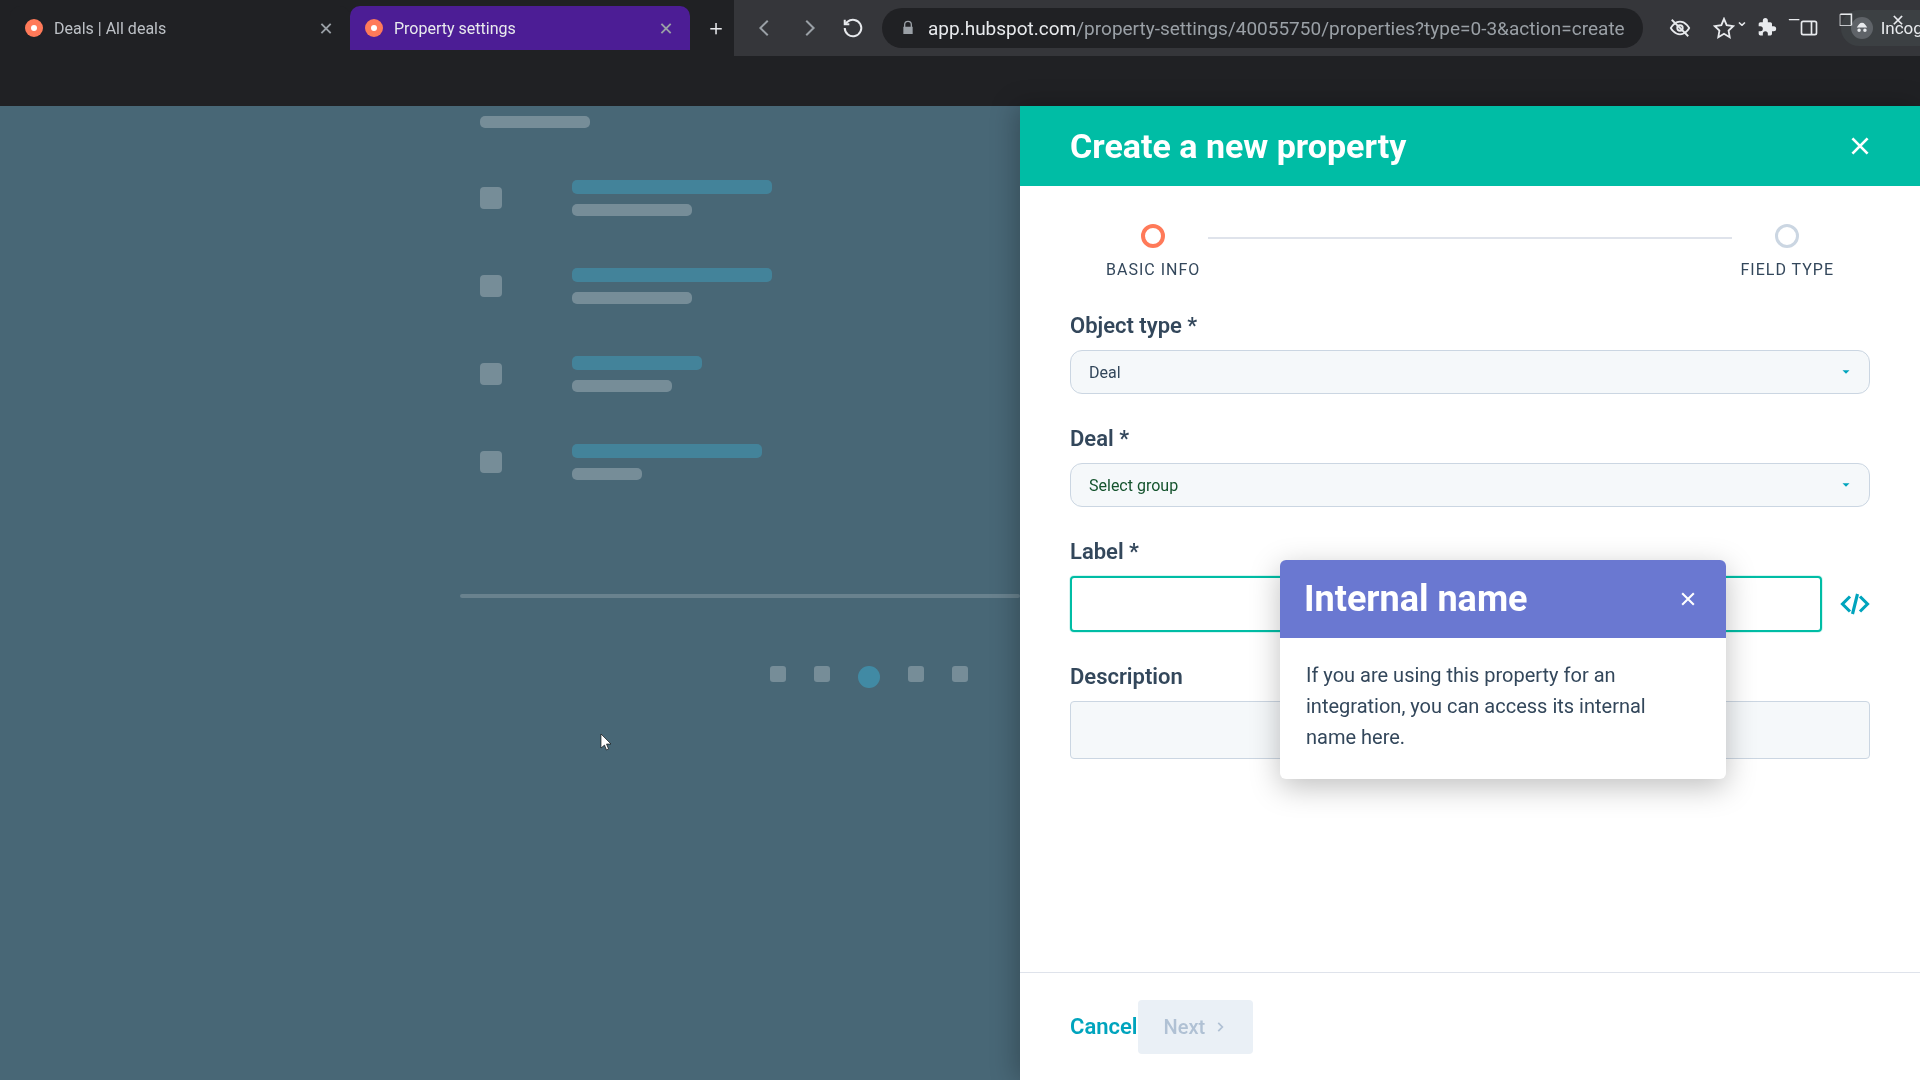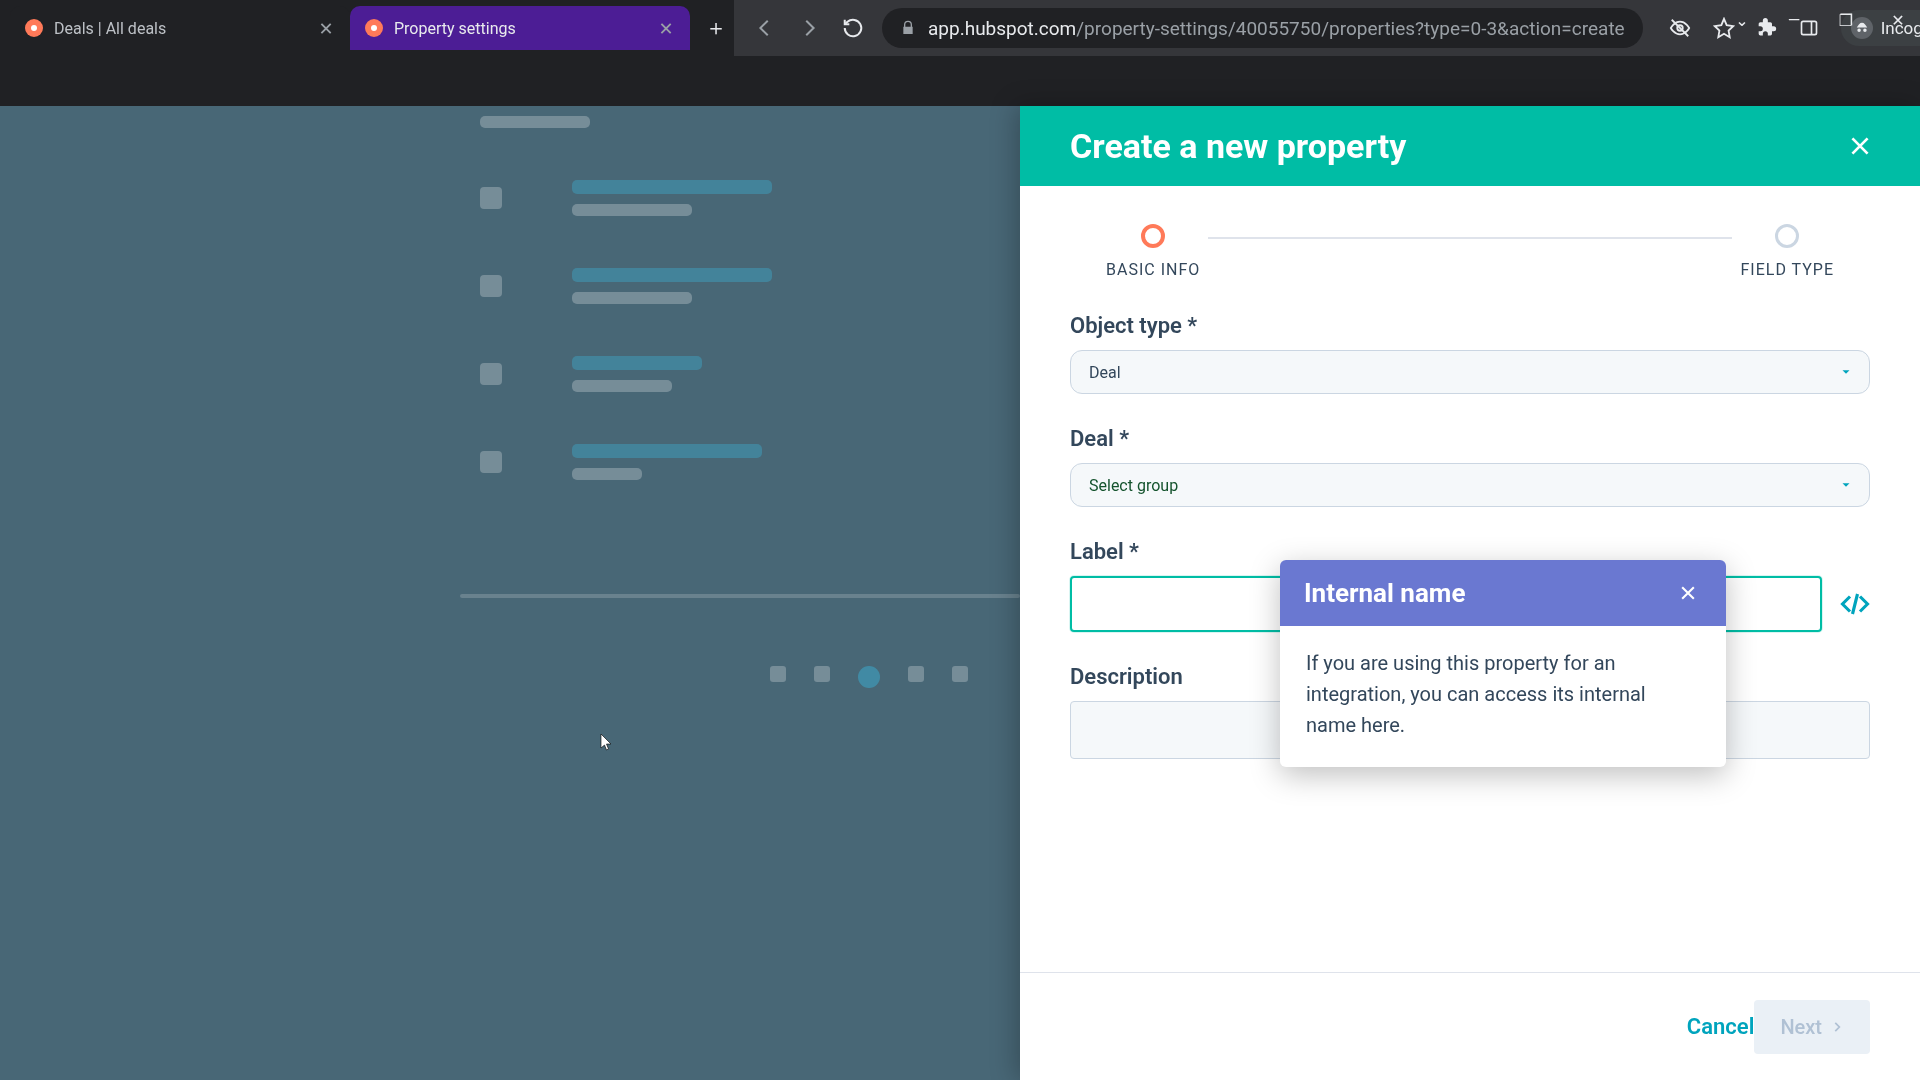--- a/index.html
+++ b/index.html
@@ -67,25 +67,25 @@
 .select .caret { position:absolute; right:16px; color:#00a4bd; }
 .select.placeholder { color:#14532d; }
 .label-row { display:flex; align-items:center; gap:18px; }
 .text-input { flex:1; border:2px solid #00bda5; border-radius:4px; height:56px; padding:0 14px; font-size:20px; outline:none; background:#fff; box-shadow: 0 0 0 1px rgba(0,189,165,0.15); }
 .code-icon { color:#00a4bd; display:flex; align-items:center; }
 .textarea { width:100%; border:1px solid #cbd6e2; border-radius:4px; height:58px; padding:14px; font-size:20px; background:#f5f8fa; resize:none; outline:none; font-family:inherit; }
 
 
 .popover { position:absolute; top: 454px; left: 260px; width: 446px; background:#fff; border-radius:6px; box-shadow: 0 8px 30px rgba(0,0,0,0.25); z-index:10; }
 .popover-header { background:#7c98eb; background:#6a78d1; color:#fff; padding: 18px 24px; border-radius:6px 6px 0 0; display:flex; align-items:center; justify-content:space-between; }
-.popover-title { font-size:26px; font-weight:700; }
+.popover-title { font-size:36px; font-weight:700; }
 .popover-close { font-size:22px; width:28px; height:28px; display:flex; align-items:center; justify-content:center; color:#fff; }
 .popover-body { padding: 22px 26px 26px; font-size:20px; line-height:1.55; color:#33475b; }
 
-.panel-footer { border-top:1px solid #dfe3eb; height: 108px; display:flex; align-items:center; justify-content:flex-end; padding: 0 50px; }
+.panel-footer { border-top:1px solid #dfe3eb; height: 108px; display:flex; align-items:center; justify-content:flex-start; padding: 0 50px; }
 .btn-cancel { color:#00a4bd; font-size:22px; font-weight:600; background:none; border:none; }
 .btn-next { background:#eaf0f6; color:#b0c1d4; border:none; border-radius:4px; height:54px; padding:0 26px; font-size:20px; font-weight:500; display:flex; align-items:center; gap:8px; }
 
 svg { display:block; }
 </style>
 </head>
 <body>
 
 <div class="browser-chrome">
   <div class="tab-bar">

